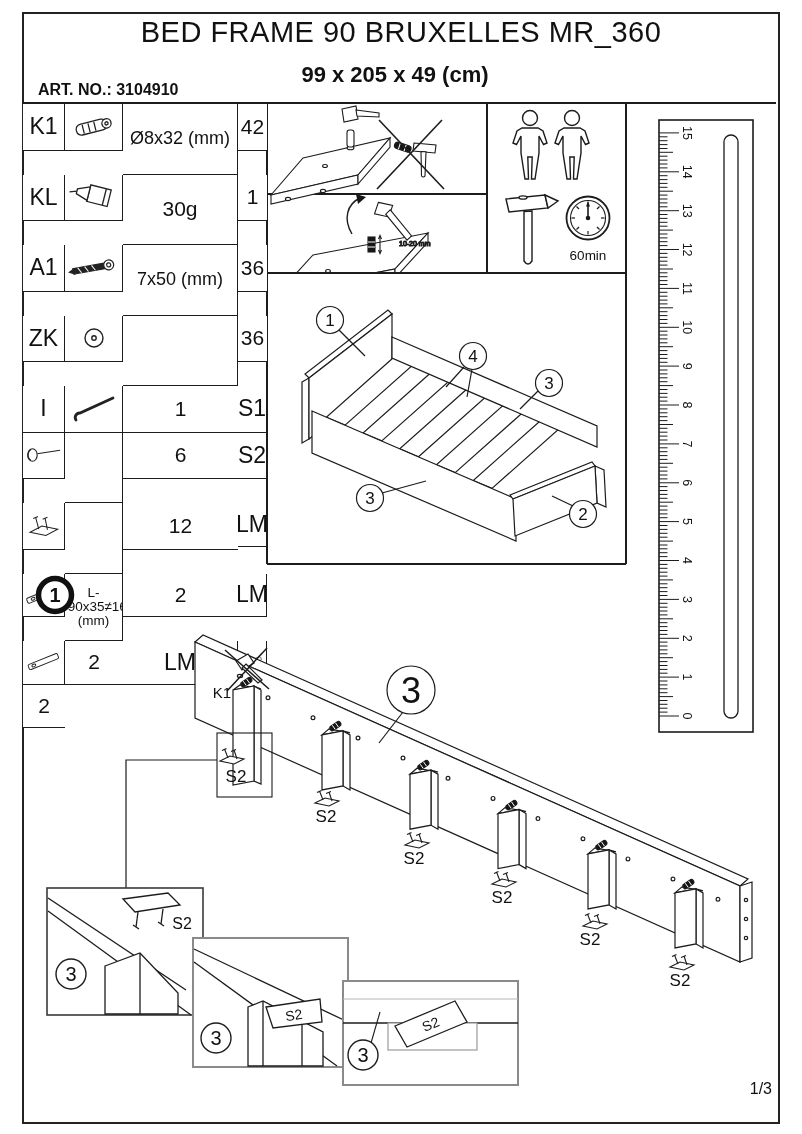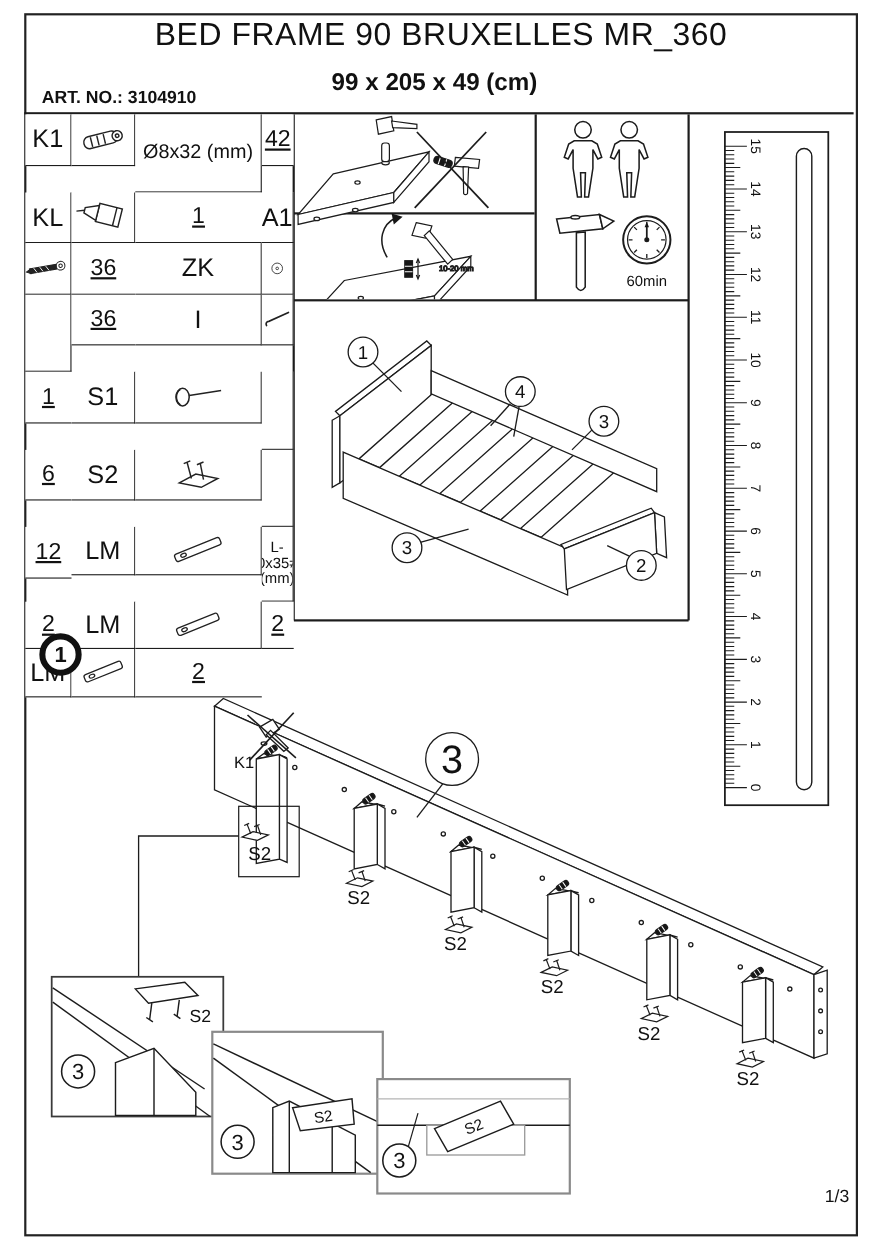--- a/index.html
+++ b/index.html
@@ -20,21 +20,21 @@
          grid-auto-rows:auto;}
   .cell{border-right:1.5px solid #1c1c1c;border-bottom:1.5px solid #1c1c1c;
         display:flex;align-items:center;justify-content:center;text-align:center;
         background:#fff;overflow:hidden;}
   .cell.qty{border-right:none;}
   .r47{height:45.5px;} .r44{height:42.5px;}
   .lbl{font-size:23px;}
   .spec{font-size:18px;line-height:1.05;padding:12px 2px;}
   .spec.big{font-size:21px;}
   .spec.sm{font-size:13.5px;}
-  .qtytxt{font-size:21px;text-decoration:underline;}
+  .qtytxt{font-size:21px;}
   svg{display:block;}
   .abs{position:absolute;}
   text{font-family:"Liberation Sans","DejaVu Sans",sans-serif;fill:#111;}
 </style>
 </head>
 <body>
 
 <div class="page">
   <div class="page-border"></div>
 
@@ -73,36 +73,38 @@
     <div class="cell r47">
       <svg width="52" height="38" viewBox="0 0 52 38" stroke="#222" fill="#fff" stroke-width="1.3">
         <g transform="rotate(14 26 19)">
             <rect x="20" y="8" width="21" height="17"></rect>
             <line x1="36" y1="8" x2="36" y2="25"></line>
         <path d="M20,10 L8,15 L8,20 L20,24 Z"></path>
             <line x1="8" y1="17.5" x2="1" y2="20"></line>
           </g>
       </svg>
     </div>
+    <div class="cell r47 spec big">30g</div>
     <div class="cell r47 qty qtytxt">1</div>
 
     <div class="cell r47 lbl">A1</div>
     <div class="cell r47">
       <svg width="52" height="38" viewBox="0 0 52 38" stroke="#222" fill="#fff" stroke-width="1.2">
         <g transform="rotate(-10 26 19)">
             <polygon points="6,16.5 1,19 6,21.5" fill="#222"></polygon>
         <rect x="5" y="16" width="31" height="5.5" fill="#222"></rect>
         <line x1="10" y1="16" x2="13" y2="21.5" stroke="#fff" stroke-width="1"></line>
         <line x1="17" y1="16" x2="20" y2="21.5" stroke="#fff" stroke-width="1"></line>
         <line x1="24" y1="16" x2="27" y2="21.5" stroke="#fff" stroke-width="1"></line>
         <circle cx="41" cy="18.5" r="5"></circle>
             <circle cx="41" cy="18.5" r="2"></circle>
           </g>
       </svg>
     </div>
+    <div class="cell r47 spec">7x50 (mm)</div>
     <div class="cell r47 qty qtytxt">36</div>
 
     <div class="cell r47 lbl">ZK</div>
     <div class="cell r47">
       <svg width="52" height="38" viewBox="0 0 52 38" stroke="#222" fill="#fff" stroke-width="1.4">
         <circle cx="26" cy="19" r="9"></circle>
           <circle cx="26" cy="19" r="2.2"></circle>
       </svg>
     </div>
     <div class="cell r47 spec"></div>

